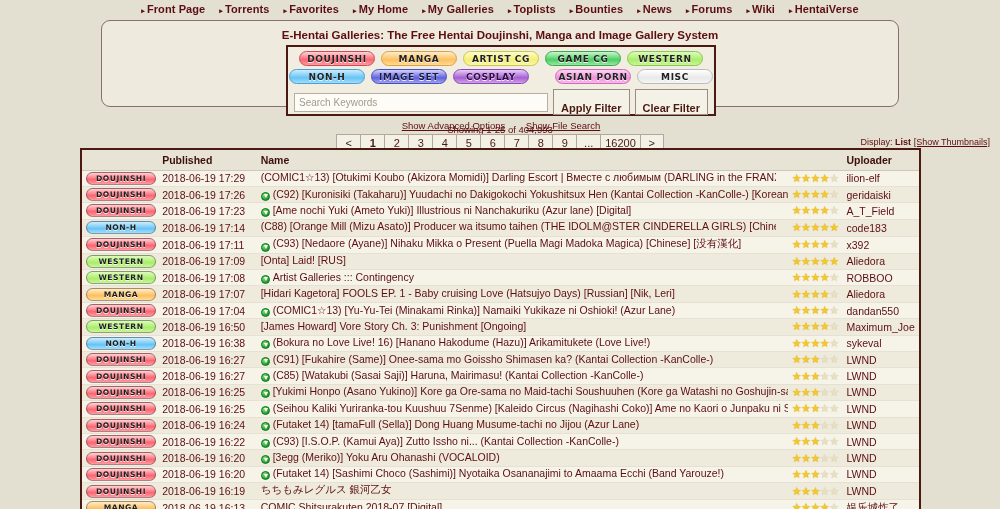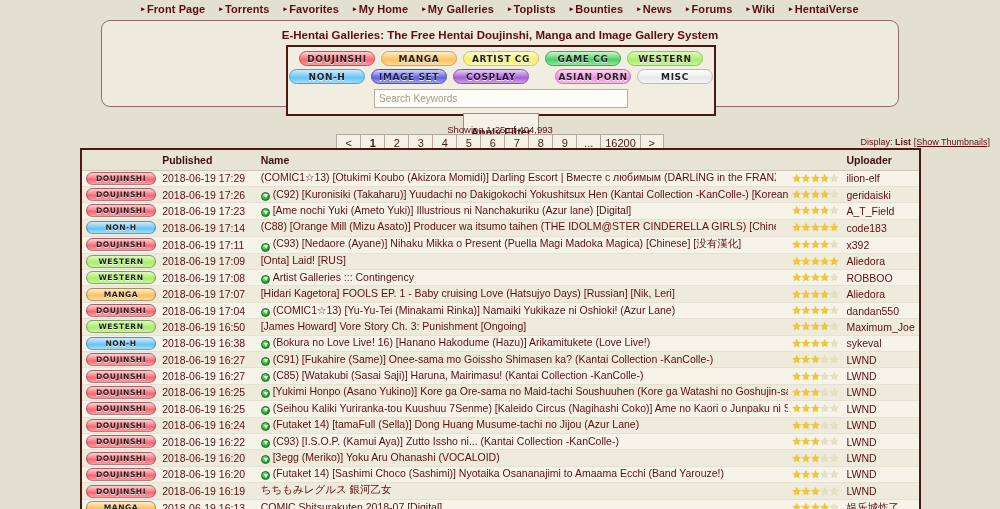--- a/index.html
+++ b/index.html
@@ -22,21 +22,21 @@
     gap: 14px;
     font-size: 11px;
     font-weight: bold;
     letter-spacing: .1px;
   }
   #topnav .navitem {
     color: #5c0d11;
     text-decoration: none;
     white-space: nowrap;
     display: inline-flex;
-    align-items: center;
+    align-items: flex-end;
     cursor: pointer;
   }
   #topnav .navitem .arrow {
     font-size: 7px;
     margin-right: 2px;
     position: relative;
     top: 0px;
   }
   
   #searchpanel {
@@ -94,21 +94,20 @@
   .cat-imageset  { background: linear-gradient(#d3d4fb,#5f63dd 60%,#a0a3ef); border-color:#4a4dbb; color:#1b1b4d;text-align:right;}
   .cat-cosplay   { background: linear-gradient(#e8cdf6,#a560d4 60%,#cfa1e8); border-color:#8a4cb4; color:#2d0b42;}
   .cat-asianporn { background: linear-gradient(#fbd6f2,#f28fdd 60%,#f8bbeb); border-color:#cf6cb7;margin-left:20px;}
   .cat-misc      { background: linear-gradient(#ffffff,#e9e9e9 60%,#f6f6f6); border-color:#bbb;}
   #searchrow {
     display: flex;
     justify-content: center;
     align-items: center;
     gap: 5px;
     margin-top: 5px;
-    flex-direction: column;
   }
   #searchinput {
     width: 254px;
     height: 19px;
     border: 1px solid #b7ada0;
     background: #fdfcf6;
     font-size: 10px;
     padding: 0 4px;
     color: #5c0d11;
     font-family: "Liberation Sans", sans-serif;

